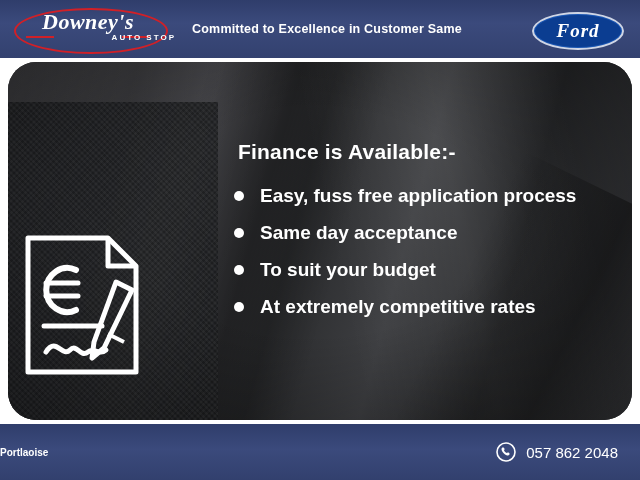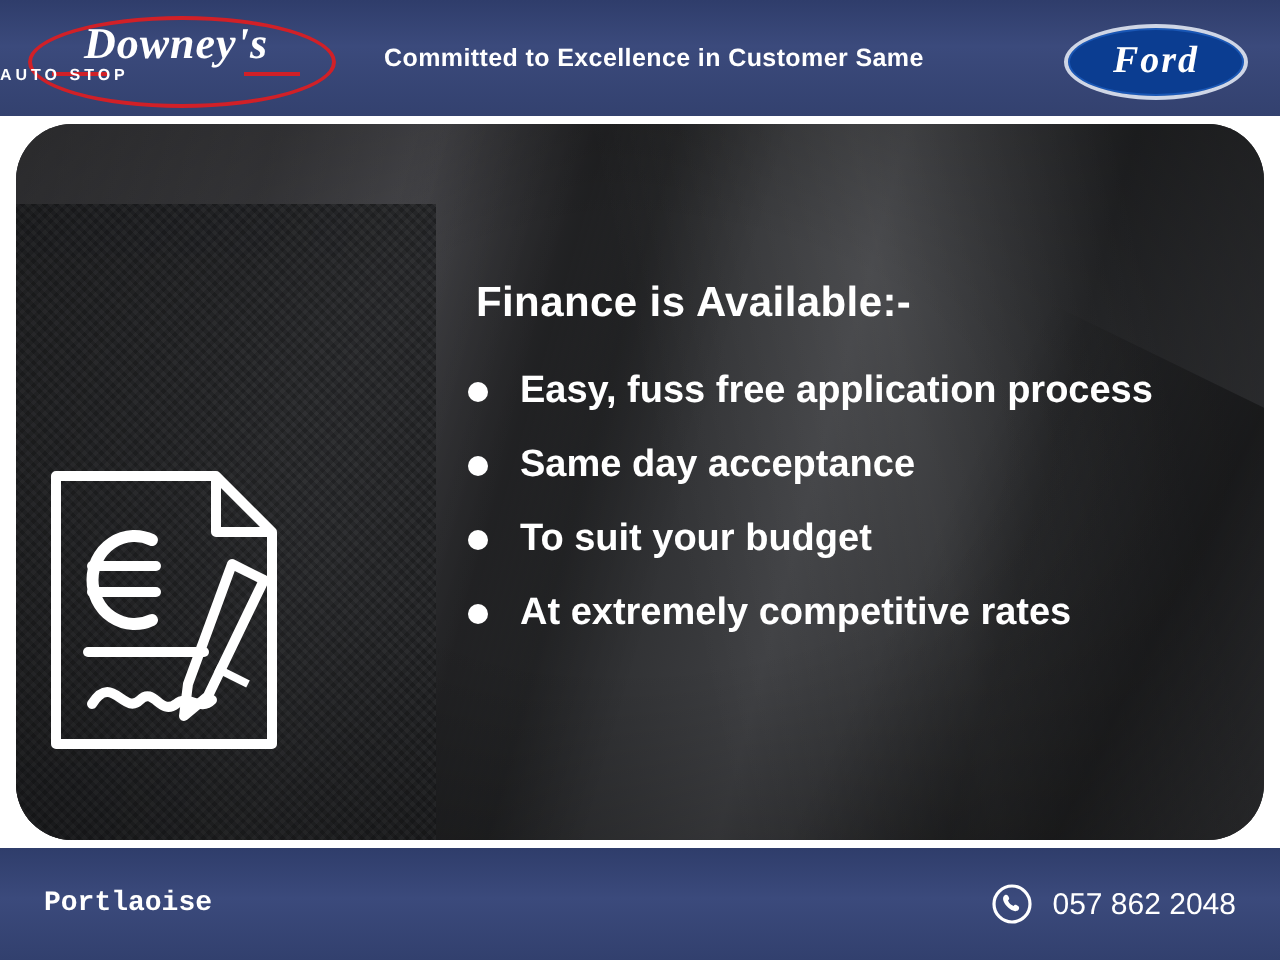--- a/index.html
+++ b/index.html
@@ -53,21 +53,21 @@
     font-family: "Liberation Serif", serif;
     font-style: italic;
     font-weight: bold;
     font-size: 22px;
     letter-spacing: 0.5px;
   }
   .logo-sub {
     position: absolute;
     left: 0; top: 33px;
     width: 176px;
-    text-align: left;
+    text-align: right;
     color: #ffffff;
     font-size: 8px;
     letter-spacing: 2px;
     font-weight: bold;
   }
   .logo-bar-left, .logo-bar-right {
     position: absolute;
     top: 36px;
     height: 2px;
     background: #d12027;
@@ -222,25 +222,23 @@
     position: absolute;
     left: 0; top: 424px;
     width: 640px;
     height: 56px;
     background: linear-gradient(180deg, #2f3d6b 0%, #3b4a7c 45%, #32406e 100%);
     display: flex;
     align-items: center;
   }
   .footer-location {
     color: #ffffff;
-    font-size: 14px;
-    font-weight: bold;
-    padding-left: 22px;
+    font-size: 10px;
+    font-weight: bold;
     flex: 1 1 auto;
-    font-family: Liberation Mono, monospace;
   }
   .footer-phone {
     display: flex;
     align-items: center;
     gap: 10px;
     padding-right: 22px;
     color: #ffffff;
     font-size: 15px;
     font-weight: normal;
   }

